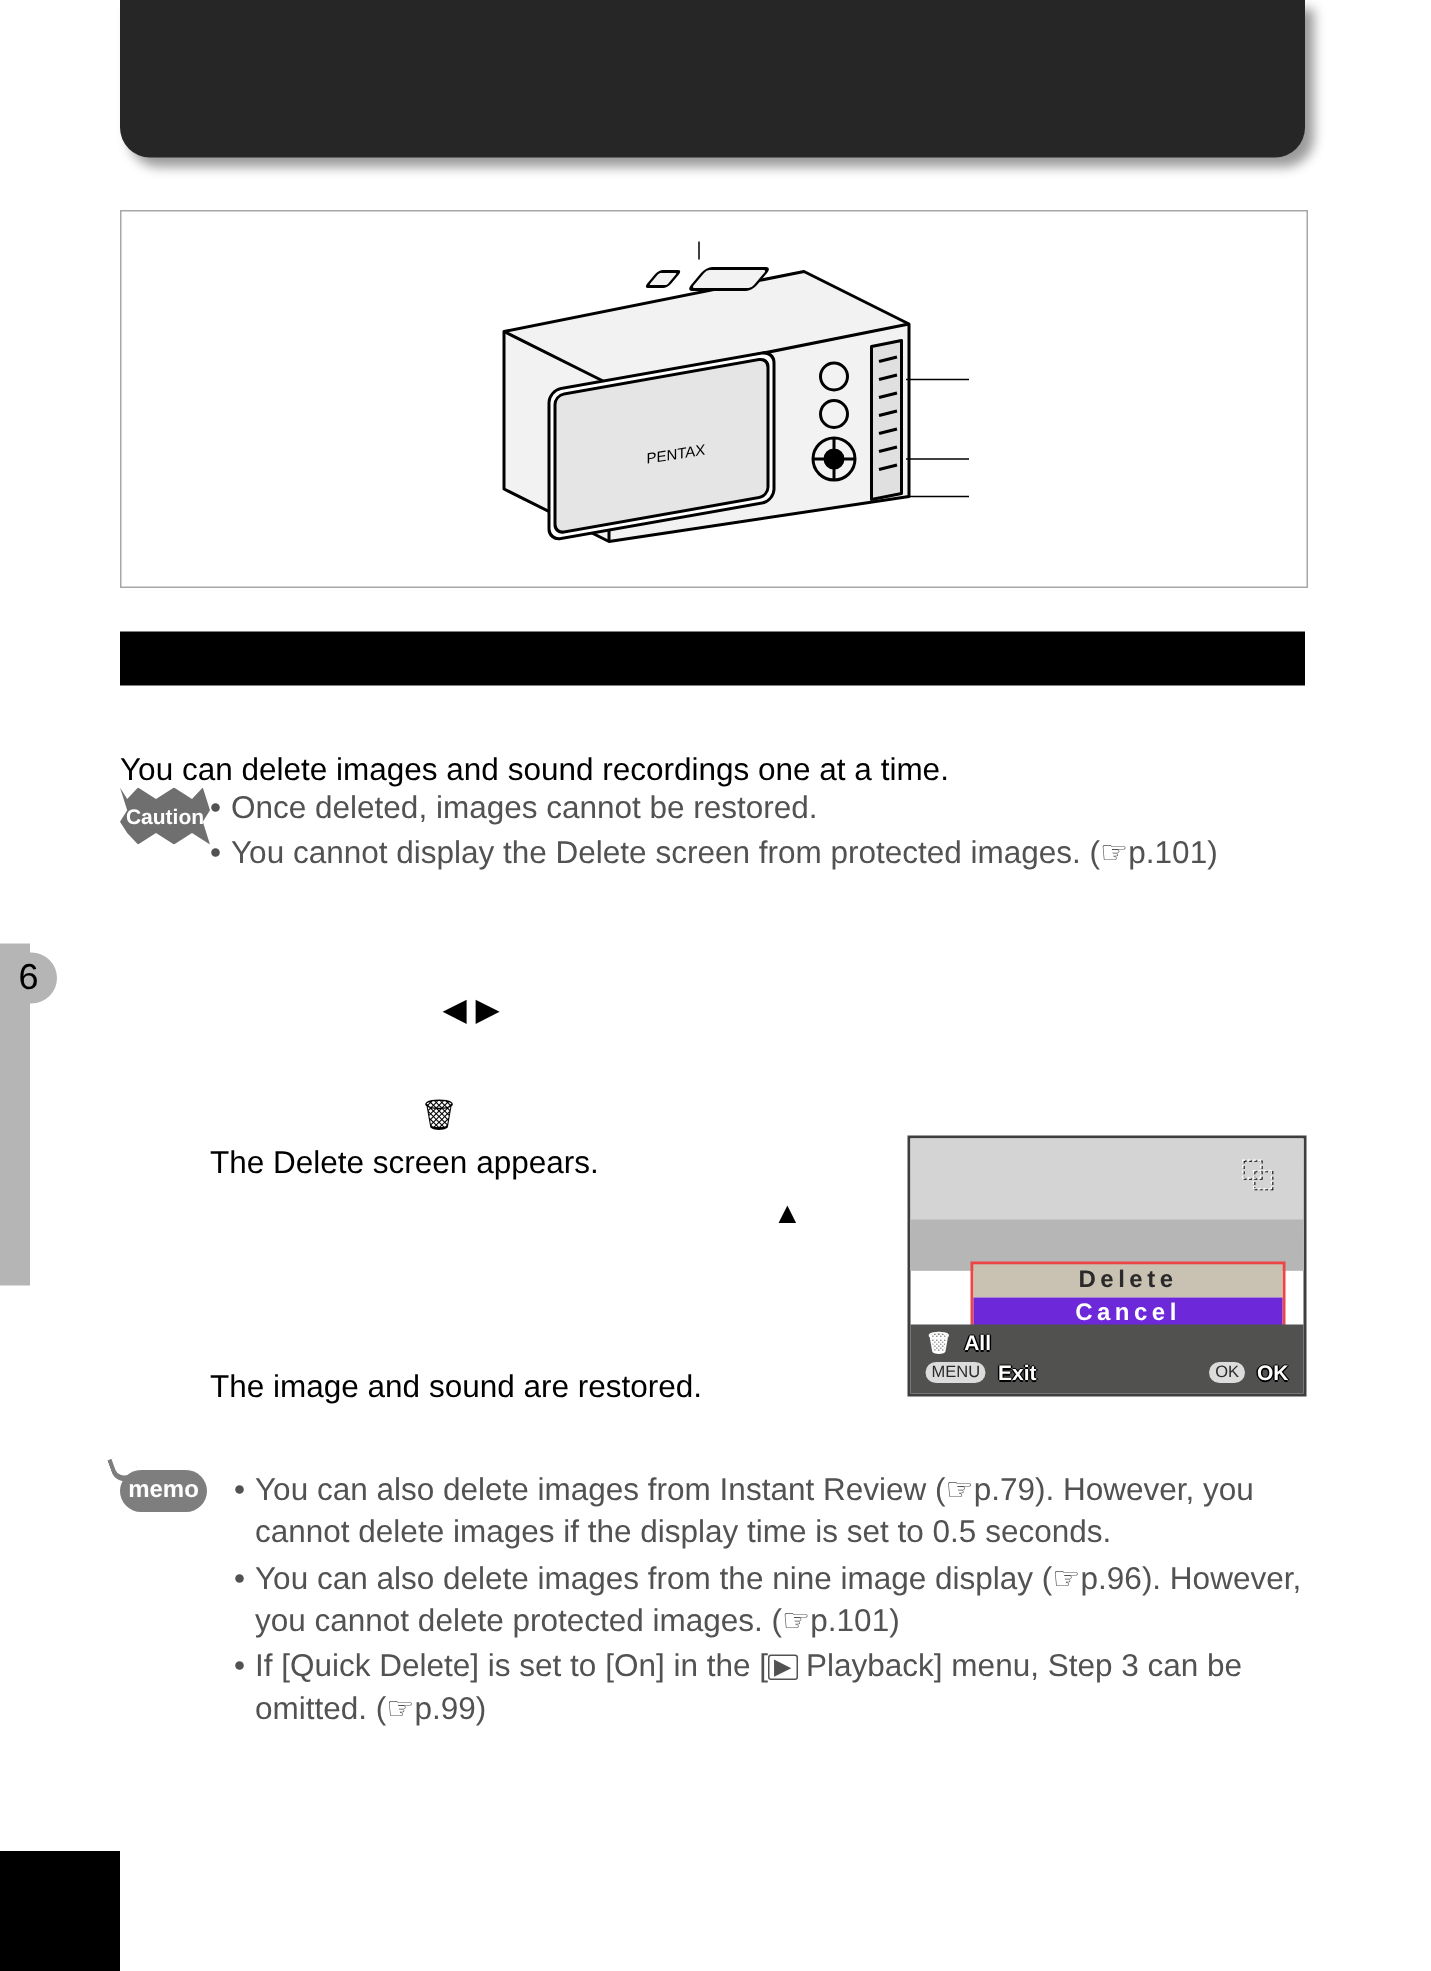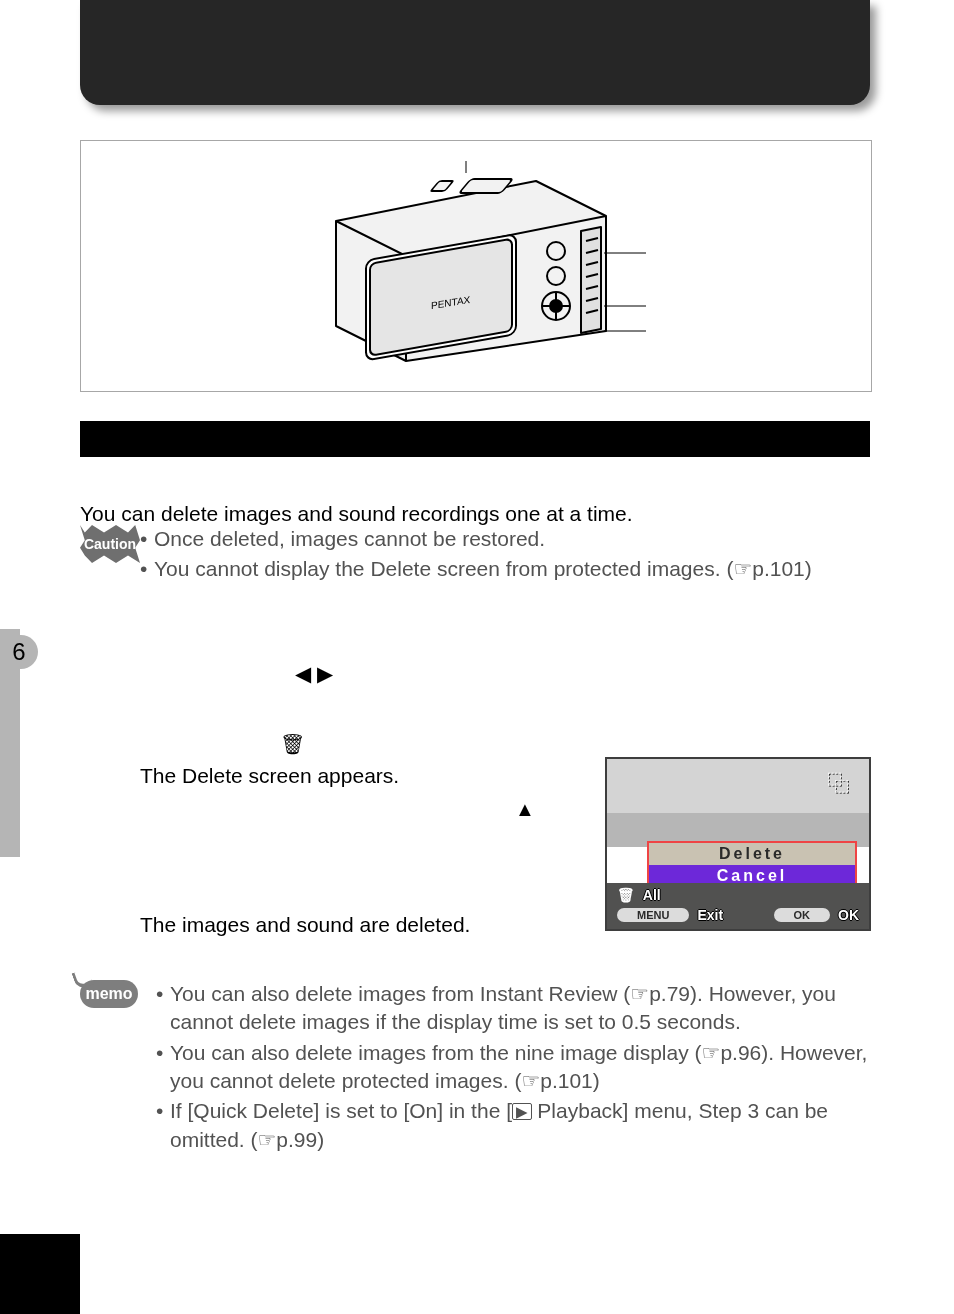--- a/index.html
+++ b/index.html
@@ -21,21 +21,21 @@
 .screen{position:absolute;left:605px;top:757px;width:262px;height:170px;border:2px solid #3e3e3e}
 .screen-top{height:88px;background:linear-gradient(#cfcfcf,#9b9b9b);position:relative}
 .sky{position:absolute;inset:0;background:#d4d4d4}
 .houses{position:absolute;bottom:0;left:0;right:0;height:34px;background:#b6b6b6}
 .delicon{position:absolute;right:20px;top:10px;color:#fff;font-size:22px;text-shadow:1px 1px 0 #000}
 .opt-box{position:absolute;left:40px;top:82px;right:12px;border:2px solid #ef4444}
 .opt{background:#6d28d9;color:#fff;font-size:16px;font-weight:bold;letter-spacing:3px;text-align:center;height:22px;line-height:22px}
 .opt.sel{background:#c9c2b2;color:#2a2a2a}
 .screen-bot{position:absolute;left:0;right:0;bottom:0;height:44px;background:#515150;color:#fff;font-size:14px;font-weight:bold;padding:2px 10px 0}
 .sb-row{display:flex;align-items:center;gap:8px;height:20px}
-.pill{background:#dcdcdc;color:#2a2a2a;border-radius:7px;padding:0 20px;font-size:11px;font-weight:bold}
+.pill{background:#dcdcdc;color:#2a2a2a;border-radius:7px;padding:0 4px;font-size:11px;font-weight:normal}
 .outlined{text-shadow:-1px 0 #000,1px 0 #000,0 -1px #000,0 1px #000}
 .memo-note{position:absolute;left:80px;top:980px;width:790px;display:flex;align-items:flex-start;gap:18px}
 .memo-badge{width:58px;height:28px;background:#7e7e7e;color:#fff;font-size:16px;font-weight:bold;border-radius:14px;display:flex;align-items:center;justify-content:center;position:relative}
 .memo-badge::before{content:"";position:absolute;left:-6px;top:-10px;width:14px;height:14px;border-bottom:4px solid #7e7e7e;border-left:3px solid #7e7e7e;transform:rotate(-20deg);border-radius:0 0 0 10px}
 .memo-list{flex:1;color:#525252}
 .memo-list .row{display:flex;gap:8px;margin-bottom:2px}
 .memo-list .row .b{width:6px;flex:none}
 .arrows{display:inline-block;font-family:Arial;color:#000}
 .trash{display:inline-block;font-size:20px}
 .ref{font-family:Arial}
@@ -104,21 +104,21 @@
       <span>6</span>
     </div>
 
   <div class="steps">
     <div class="step-row" style="height:20px"><span class="arrows" style="margin-left:155px">◀ ▶</span></div>
     <div style="height:46px"></div>
     <div class="step-row"><span class="trash" style="margin-left:140px">🗑</span></div>
     <div class="step-row">The Delete screen appears.</div>
     <div class="step-row" style="height:32px"><span class="arrows" style="margin-left:375px;font-size:20px">▲</span></div>
     <div style="height:80px"></div>
-    <div class="step-row">The images and sound are deleted.</div>
+    <div class="step-row">The image and sound are restored.</div>
   </div>
 
   <div class="screen">
     <div class="screen-top">
       <div class="sky"></div>
       <div class="houses"></div>
       <span class="delicon">⿻</span>
     </div>
     <div class="opt-box">
       <div class="opt sel">Delete</div>

